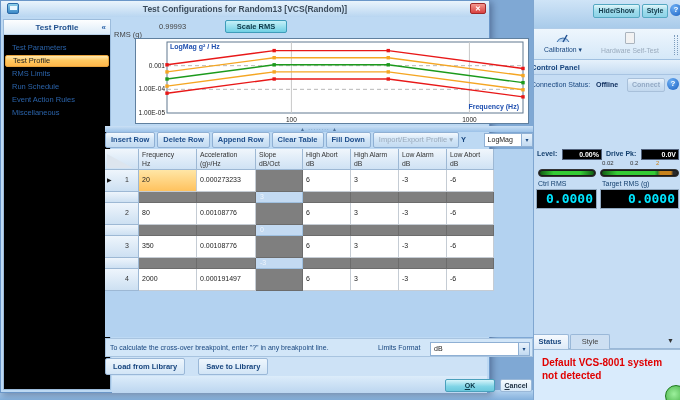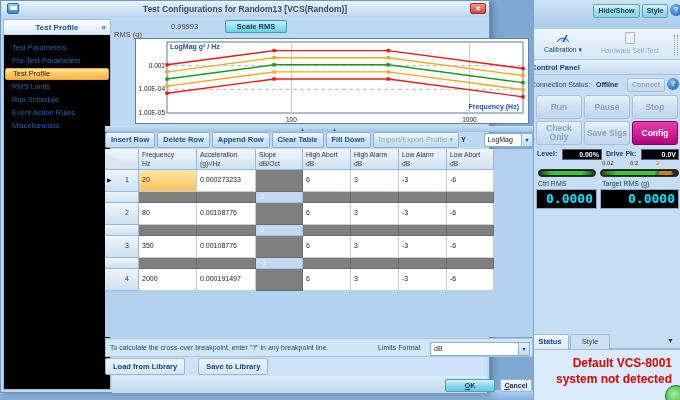--- a/index.html
+++ b/index.html
@@ -77,21 +77,21 @@
     text-align:right; line-height:18px; padding-right:3px; }
   #lcd-ctrl { left:2px; width:61px; }
   #lcd-target { left:66px; width:79px; }
   #tabs-row { position:absolute; left:0; top:333px; right:0; height:16px; border-bottom:1px solid #9ab8d8;padding-left:28px; }
   .tab { position:absolute; top:1px; height:15px; line-height:14px; text-align:center; font-size:7.5px;
     border:1px solid #9ab8d8; border-bottom:none; border-radius:2px 2px 0 0; background:#cddff2; color:#444; }
   .tab.sel { background:linear-gradient(#f6fafe,#ddeaf8); color:#17457e; font-weight:bold; }
   #tabs-caret { position:absolute; right:6px; top:4px; font-size:7px; color:#333; }
   #msg-area { position:absolute; left:0; top:349px; right:0; bottom:0;
     background:#d9ebfc; border-top:1px solid #a0bcd8; }
-  #msg-area p { margin:6px 8px 0; text-align:right; font-size:12px; font-weight:bold; color:#e00000; line-height:1.3; }
+  #msg-area p { margin:6px 8px 0; text-align:left; font-size:10px; font-weight:bold; color:#e00000; line-height:1.3; }
   #green-corner { position:absolute; right:-7px; bottom:-7px; width:22px; height:22px; border-radius:50%;
     background:radial-gradient(circle at 40% 40%,#9cf09c,#2a9a2a); border:1px solid #1d7a1d; }
 
   
   #dialog { position:absolute; left:0; top:0; width:490px; height:393px; background:#bdd9f3;
     border:1px solid #6a96c8; box-shadow:2px 2px 7px rgba(0,10,40,.35); }
   #titlebar { position:relative; height:16px; background:linear-gradient(#eaf4fc,#b9d6f1); }
   #app-icon { position:absolute; left:6px; top:2px; width:12px; height:11px; border-radius:2px;
     background:linear-gradient(#8ecfe8,#3a88c8); border:1px solid #2a6aa8; }
   #app-icon i { position:absolute; left:2px; top:2px; width:7px; height:4px; background:#e8f6ff; display:block; }
@@ -106,21 +106,21 @@
     border-bottom:1px solid #b8d0e8; font-size:8px; font-weight:bold; color:#1e4e8c;
     text-align:center; line-height:15px; }
   #sb-collapse { position:absolute; right:4px; top:0; font-size:8px; color:#2a62a8; }
   #sidebar-items { padding-top:7px; }
   .sb-item { height:12px; line-height:12px; font-size:7.5px; color:#2a62a8; padding-left:7px; margin:0 1px 1px; }
   .sb-item.sel { background:linear-gradient(#ffe9b0,#ffc860 45%,#ffb74a);
     border:1px solid #e8a33d; border-radius:2px; color:#222; height:12px; line-height:10px; }
 
   #rms-bar { position:absolute; left:112px; top:17px; right:2px; height:17px; font-size:7.5px; }
   #rms-label { position:absolute; left:1px; top:12px; color:#444; }
-  #rms-value { position:absolute; left:58px; top:4px; color:#444; }
+  #rms-value { position:absolute; left:46px; top:4px; color:#444; }
   #scale-rms-btn { position:absolute; left:112px; top:2px; width:62px; height:13px; line-height:11px;
     text-align:center; font-weight:bold; font-size:7.5px; color:#0a3646;
     background:linear-gradient(#c5f0f8,#6fd0e4); border:1px solid #3e9cba; border-radius:2px; }
 
   #chart-outer { position:absolute; left:134px; top:37px; width:394px; height:86px;
     background:#fff; border:1px solid #60809f; }
 
   #splitter { position:absolute; left:104px; top:125px; width:428px; height:6px;
     background:linear-gradient(#cae0f5,#9cc2e8); text-align:center; }
   #splitter .handle { font-size:5px; color:#4a6e96; line-height:6px; letter-spacing:1px; }
@@ -208,28 +208,20 @@
     <span class="pin-icon"><span class="head"></span><span class="stem"></span></span>
   </div>
 
   <div id="conn-row">
     <span class="lbl">Connection Status:</span>
     <span class="val">Offline</span>
     <span id="connect-btn">Connect</span>
     <span id="help-conn" class="help-circle">?</span>
   </div>
 
-  <div id="cp-buttons">
-      <div class="cp-btn">Run</div>
-      <div class="cp-btn">Pause</div>
-      <div class="cp-btn">Stop</div>
-      <div class="cp-btn">Check Only</div>
-      <div class="cp-btn">Save Sigs</div>
-      <div class="cp-btn accent">Config</div>
-    </div>
 
   <span id="level-label" class="mini-lbl">Level:</span>
   <span id="level-box" class="black-box">0.00%</span>
   <span id="drive-label" class="mini-lbl">Drive Pk:</span>
   <span id="drive-box" class="black-box">0.0V</span>
 
   <div id="meter-scale">
       <span style="left: 2px;">0.02</span>
       <span style="left: 30px;">0.2</span>
       <span style="left: 56px; color: rgb(200, 130, 28);">2</span>
@@ -266,21 +258,20 @@
     <div id="close-btn">✕</div>
   </div>
 
   <div id="sidebar">
     <div id="sb-header">
       <span>Test Profile</span>
       <span id="sb-collapse">«</span>
     </div>
     <div id="sidebar-items">
         <div class="sb-item">Test Parameters</div>
-        <div class="sb-item">Pre-Test Parameters</div>
         <div class="sb-item sel">Test Profile</div>
         <div class="sb-item">RMS Limits</div>
         <div class="sb-item">Run Schedule</div>
         <div class="sb-item">Event Action Rules</div>
         <div class="sb-item">Miscellaneous</div>
       </div>
   </div>
 
   <div id="rms-bar">
     <span id="rms-label">RMS (g)</span>

